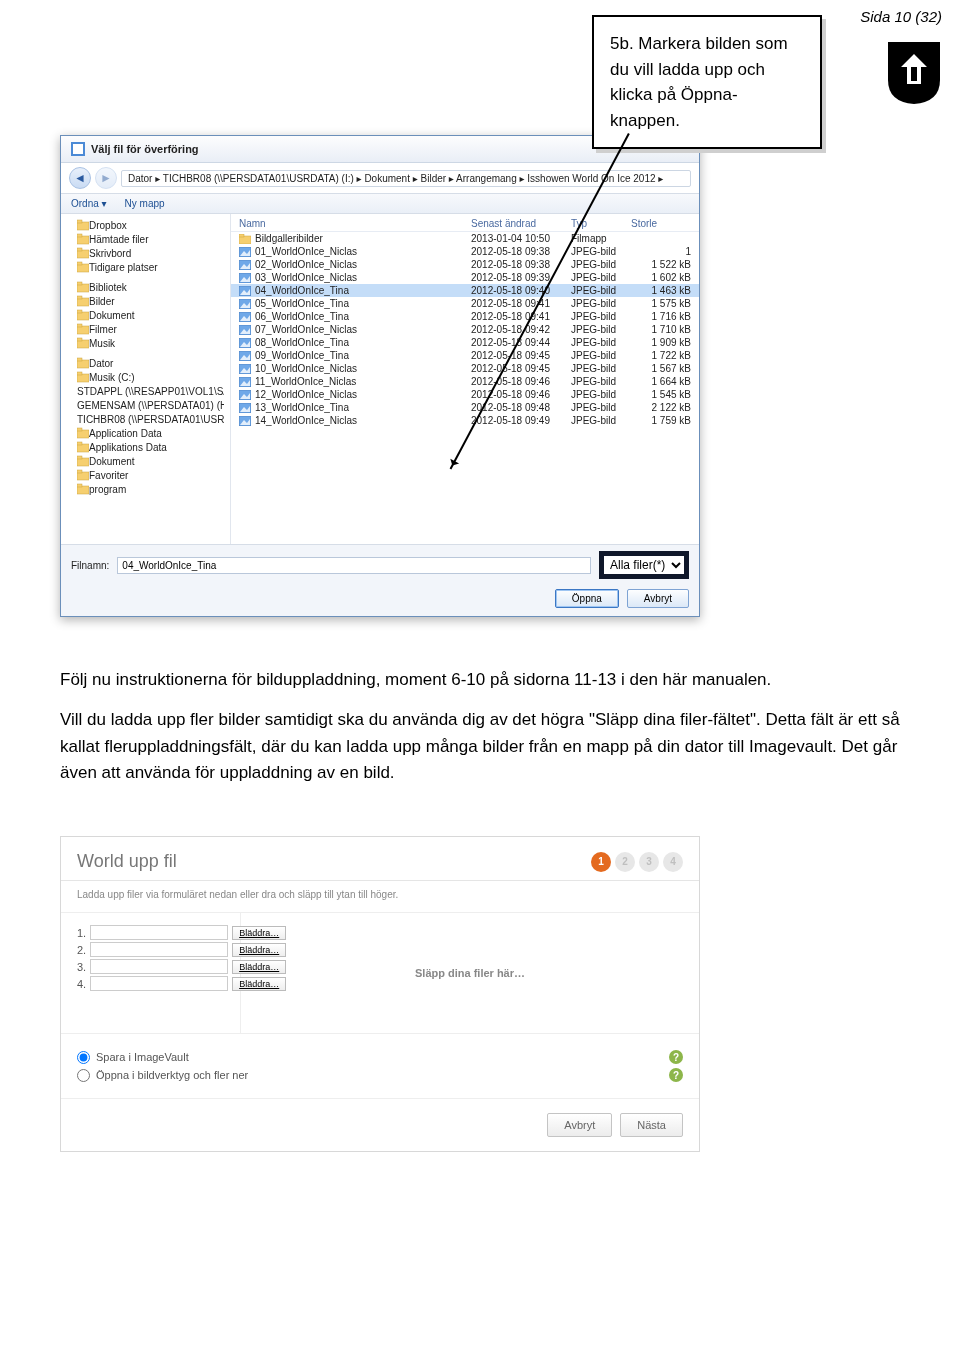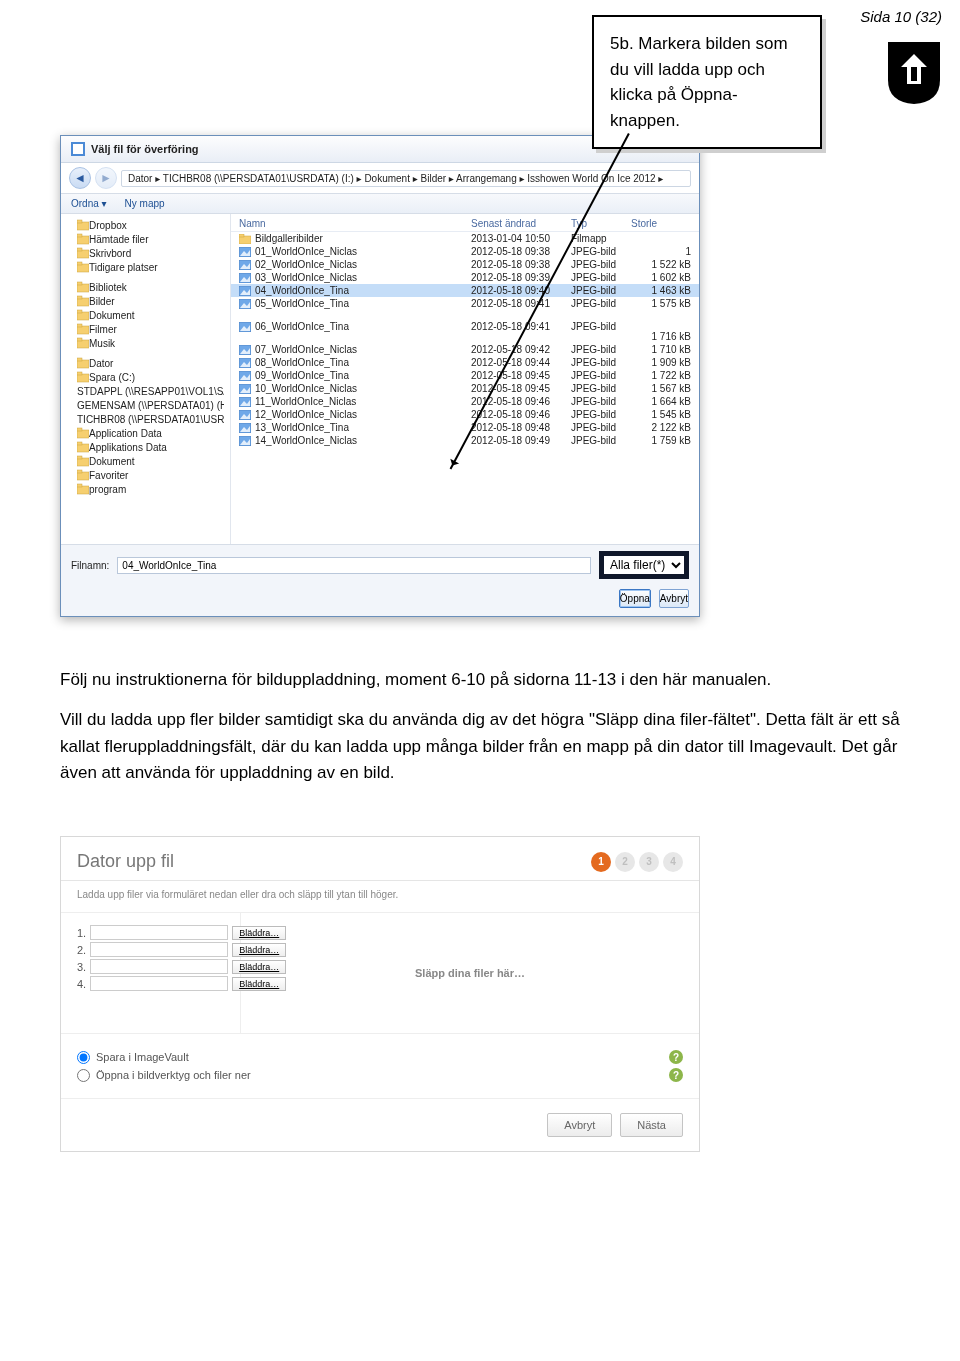--- a/index.html
+++ b/index.html
@@ -121,21 +121,21 @@
   .fd-bottom select {
     font-size: 12px; padding: 1px 2px;
     border: 5px solid #0f172a; background: #fff;
   }
   .fd-buttons {
     padding: 4px 10px 8px 10px;
     background: #f2f5fa;
     display: flex; justify-content: flex-end; gap: 8px;
   }
   .fd-buttons button {
-    font-size: 10px; padding: 3px 0;
+    font-size: 10px; padding: 3px 16px;
     border: 1px solid #7ea3d3;
     background: linear-gradient(#fdfeff,#dbe8f7);
     border-radius: 2px;
   }
   .fd-buttons button.primary {
     border-color: #3b77c4;
     box-shadow: 0 0 0 1px #9ec5f2 inset;
   }
   
   .callout-wrap { position: absolute; left: 592px; top: -10px; }
@@ -321,21 +321,21 @@
                 <rect x="0" y="3" width="12" height="8" fill="#f6cf6f" stroke="#caa23d" stroke-width="0.5"></rect>
                 <rect x="0" y="1" width="5" height="3" fill="#f6cf6f" stroke="#caa23d" stroke-width="0.5"></rect>
               </svg></span>
             <span>Dator</span>
           </div>
           <div class="side-item indent1">
             <span class="side-icon"><svg viewBox="0 0 12 12">
                 <rect x="0" y="3" width="12" height="8" fill="#f6cf6f" stroke="#caa23d" stroke-width="0.5"></rect>
                 <rect x="0" y="1" width="5" height="3" fill="#f6cf6f" stroke="#caa23d" stroke-width="0.5"></rect>
               </svg></span>
-            <span>Spara (C:)</span>
+            <span>Musik (C:)</span>
           </div>
           <div class="side-item indent1">
             <span class="side-icon"><svg viewBox="0 0 12 12">
                 <rect x="0" y="3" width="12" height="8" fill="#f6cf6f" stroke="#caa23d" stroke-width="0.5"></rect>
                 <rect x="0" y="1" width="5" height="3" fill="#f6cf6f" stroke="#caa23d" stroke-width="0.5"></rect>
               </svg></span>
             <span>STDAPPL (\\RESAPP01\VOL1\SAFE) (</span>
           </div>
           <div class="side-item indent1">
             <span class="side-icon"><svg viewBox="0 0 12 12">
@@ -470,21 +470,21 @@
             <div class="fd-row">
               <div class="name">
                 <span class="thumb"><svg viewBox="0 0 12 10">
                     <rect width="12" height="10" fill="#6fa8e8" stroke="#3a6aa8" stroke-width="0.5"></rect>
                     <polygon points="1,9 5,4 8,7 11,3 11,9" fill="#fff" opacity="0.8"></polygon>
                   </svg></span>
                 <span>06_WorldOnIce_Tina</span>
               </div>
               <div>2012-05-18 09:41</div>
               <div>JPEG-bild</div>
-              <div style="text-align: right; margin-top: 20px;">1 716 kB</div>
+              <div style="text-align: right;">1 716 kB</div>
             </div>
             <div class="fd-row">
               <div class="name">
                 <span class="thumb"><svg viewBox="0 0 12 10">
                     <rect width="12" height="10" fill="#6fa8e8" stroke="#3a6aa8" stroke-width="0.5"></rect>
                     <polygon points="1,9 5,4 8,7 11,3 11,9" fill="#fff" opacity="0.8"></polygon>
                   </svg></span>
                 <span>07_WorldOnIce_Niclas</span>
               </div>
               <div>2012-05-18 09:42</div>
@@ -596,21 +596,21 @@
     <div class="callout-line"></div>
   </div>
 
   <div class="para-block">
     <p>Följ nu instruktionerna för bilduppladdning, moment 6-10 på sidorna 11-13 i den här manualen.</p>
     <p>Vill du ladda upp fler bilder samtidigt ska du använda dig av det högra "Släpp dina filer-fältet". Detta fält är ett så kallat fleruppladdningsfält, där du kan ladda upp många bilder från en mapp på din dator till Imagevault. Det går även att använda för uppladdning av en bild.</p>
   </div>
 
   <div class="upload-panel">
     <div class="up-head">
-      <div class="title">Dator upp fil</div>
+      <div class="title">World upp fil</div>
       <div class="up-steps" id="up-steps">
           <div class="step active">1</div>
           <div class="step">2</div>
           <div class="step">3</div>
           <div class="step">4</div>
         </div>
     </div>
     <div class="up-sub">Ladda upp filer via formuläret nedan eller dra och släpp till ytan till höger.</div>
     <div class="up-body">
       <div class="up-left" id="up-left">
@@ -641,21 +641,21 @@
       <div class="r-row">
         <div class="r-left">
           <input type="radio" checked="" style="">
           <span>Spara i ImageVault</span>
         </div>
         <div class="help">?</div>
       </div>
       <div class="r-row">
         <div class="r-left">
           <input type="radio" style="">
-          <span>Öppna i bildverktyg och filer ner</span>
+          <span>Öppna i bildverktyg och fler ner</span>
         </div>
         <div class="help">?</div>
       </div>
     </div>
     <div class="up-foot">
       <button>Avbryt</button>
       <button>Nästa</button>
     </div>
   </div>
 

